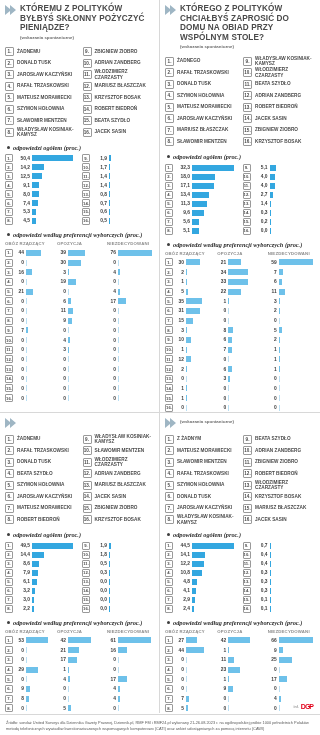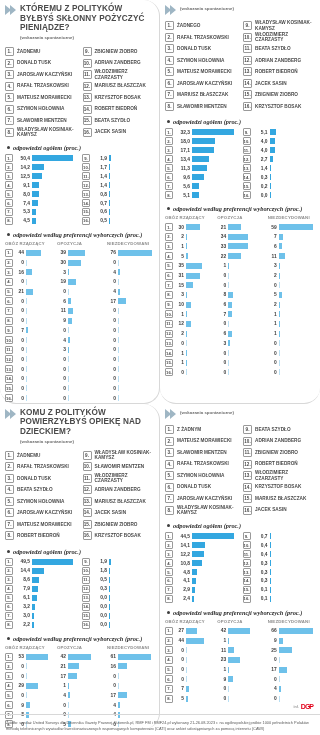--- a/index.html
+++ b/index.html
@@ -5,21 +5,21 @@
   * { box-sizing: border-box; margin: 0; padding: 0; }
   body {
     width: 320px; height: 735px;
     background: #ffffff;
     font-family: "Liberation Sans", sans-serif;
     color: #3d3d3d;
     overflow: hidden;
   }
   .sheet { width: 320px; height: 735px; position: relative; padding: 0; }
   .grid { display: grid; grid-template-columns: 1fr 1fr; }
-  .panel { padding: 4px 5px 0 5px; position: relative; border-radius: 16px; }
+  .panel { padding: 4px 5px 0 5px; position: relative; }
   .panel.left-col { border-right: 1px solid #d8d8d8; }
   .panel.top-row { border-bottom: 1px solid #d8d8d8; }
 
   
   .head { display: flex; gap: 4px; align-items: flex-start; }
   .head-icon { flex: 0 0 auto; width: 11px; padding-top: 1px; }
   .head-icon svg { display: block; }
   .head-txt { flex: 1 1 auto; }
   .title {
     font-size: 8.2px; line-height: 9.6px; font-weight: bold;
@@ -621,20 +621,21 @@
         </div>
       </div>
       <div class="panel top-row">
         <div class="head">
           <div class="head-icon">
             <svg width="11" height="10" viewBox="0 0 11 10">
               <path d="M0 0 L5 4 L5 0 L11 5 L5 10 L5 6 L0 10 Z" fill="#9fb6c4"></path>
             </svg>
           </div>
           <div class="head-txt">
+            <div class="title">KTÓREGO Z POLITYKÓW CHCIAŁBYŚ ZAPROSIĆ DO DOMU NA OBIAD PRZY WSPÓLNYM STOLE?</div>
             <div class="subtitle">(wskazania spontaniczne)</div>
           </div>
         </div>
         <div class="keys">
           <div class="key">
             <span class="num">1.</span>
             <span class="kname">ŻADNEGO</span>
           </div>
           <div class="key">
             <span class="num">9.</span>
@@ -1142,24 +1143,20 @@
             </div>
           </div>
         </div>
       </div>
       <div class="panel left-col">
         <div class="head">
           <div class="head-icon">
             <svg width="11" height="10" viewBox="0 0 11 10">
               <path d="M0 0 L5 4 L5 0 L11 5 L5 10 L5 6 L0 10 Z" fill="#9fb6c4"></path>
             </svg>
-          </div>
-          <div class="head-txt">
-            <div class="title">KOMU Z POLITYKÓW POWIERZYŁBYŚ OPIEKĘ NAD DZIECKIEM?</div>
-            <div class="subtitle">(wskazania spontaniczne)</div>
           </div>
         </div>
         <div class="keys">
           <div class="key">
             <span class="num">1.</span>
             <span class="kname">ŻADNEMU</span>
           </div>
           <div class="key">
             <span class="num">9.</span>
             <span class="kname">WŁADYSŁAW KOSINIAK-KAMYSZ</span>

